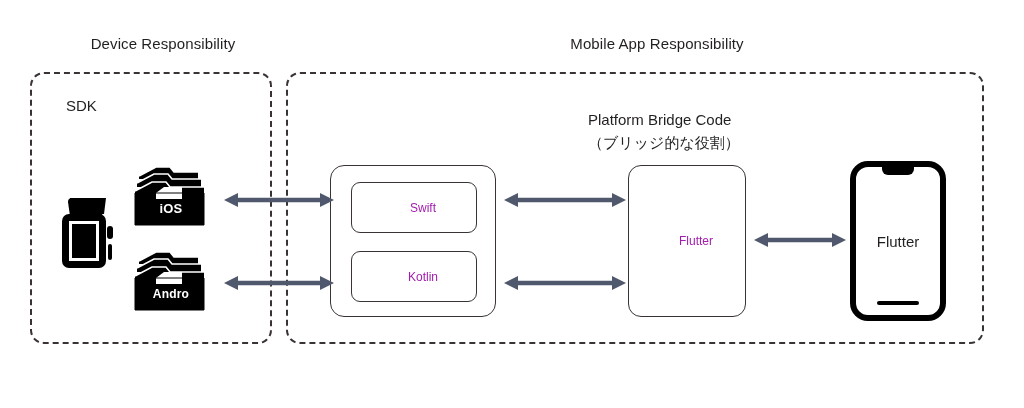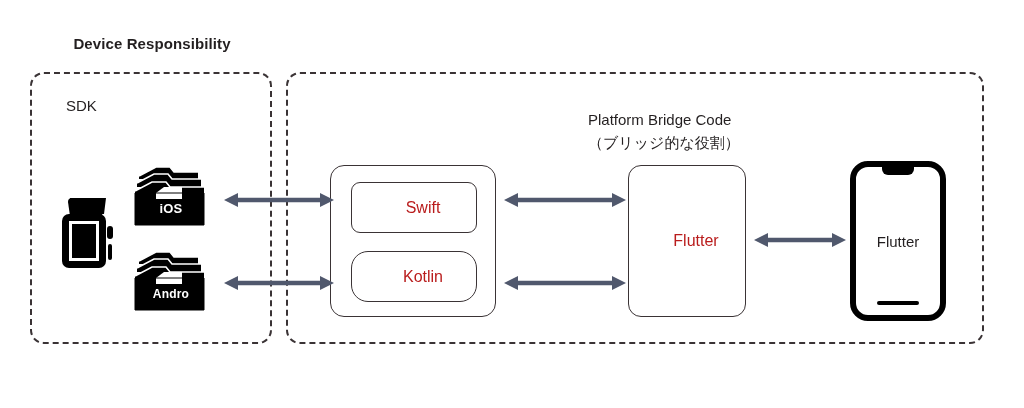--- a/index.html
+++ b/index.html
@@ -21,21 +21,21 @@
 
   
   .section-title {
     position: absolute;
     font-size: 15px;
     color: #231f20;
     text-align: center;
     white-space: nowrap;
     letter-spacing: .1px;
   }
-  #device-resp-title { left: 38px;  top: 35px; width: 228px; font-weight: bold; }
+  #device-resp-title { left: 49px;  top: 35px; width: 228px; }
   #mobile-resp-title { left: 448px; top: 35px; width: 418px; }
 
   
   .region {
     position: absolute;
     border: 2px dashed #3a3335;
     border-radius: 14px;
     box-sizing: border-box;
   }
   #region-device { left: 30px;  top: 72px; width: 242px; height: 272px; }
@@ -87,31 +87,31 @@
   
   .box {
     position: absolute;
     box-sizing: border-box;
     background: #ffffff;
     border: 1.6px solid #3a3335;
     border-radius: 12px;
     display: flex;
     align-items: center;
     justify-content: center;
-    font-size: 16px;
-    color: #b91c1c;
+    font-size: 12px;
+    color: #a21caf;
     padding-left: 18px;
   }
   #box-native {
     left: 330px; top: 165px; width: 166px; height: 152px;
     display: block;
     border-radius: 14px;
   }
   #box-swift  { left: 20px; top: 16px;  width: 126px; height: 51px; border-radius: 9px; }
-  #box-kotlin { left: 20px; top: 85px;  width: 126px; height: 51px; border-radius: 17px; }
+  #box-kotlin { left: 20px; top: 85px;  width: 126px; height: 51px; border-radius: 9px; }
   #box-swift, #box-kotlin {
     position: absolute;
     display: flex;
     border-width: 1.4px;
   }
   #box-bridge {
     left: 628px; top: 165px; width: 118px; height: 152px;
     border-radius: 13px;
   }
 
@@ -162,20 +162,21 @@
     position: absolute;
     height: 24px;
   }
 </style>
 </head>
 <body>
 
 <div id="canvas">
 
   <div class="section-title" id="device-resp-title">Device Responsibility</div>
+  <div class="section-title" id="mobile-resp-title">Mobile App Responsibility</div>
 
   <div class="region" id="region-device"></div>
   <div class="region" id="region-mobile"></div>
 
   <div class="col-caption" id="cap-sdk">
     <span>SDK</span>
   </div>
 
 
   <div class="col-caption" id="cap-bridge">

